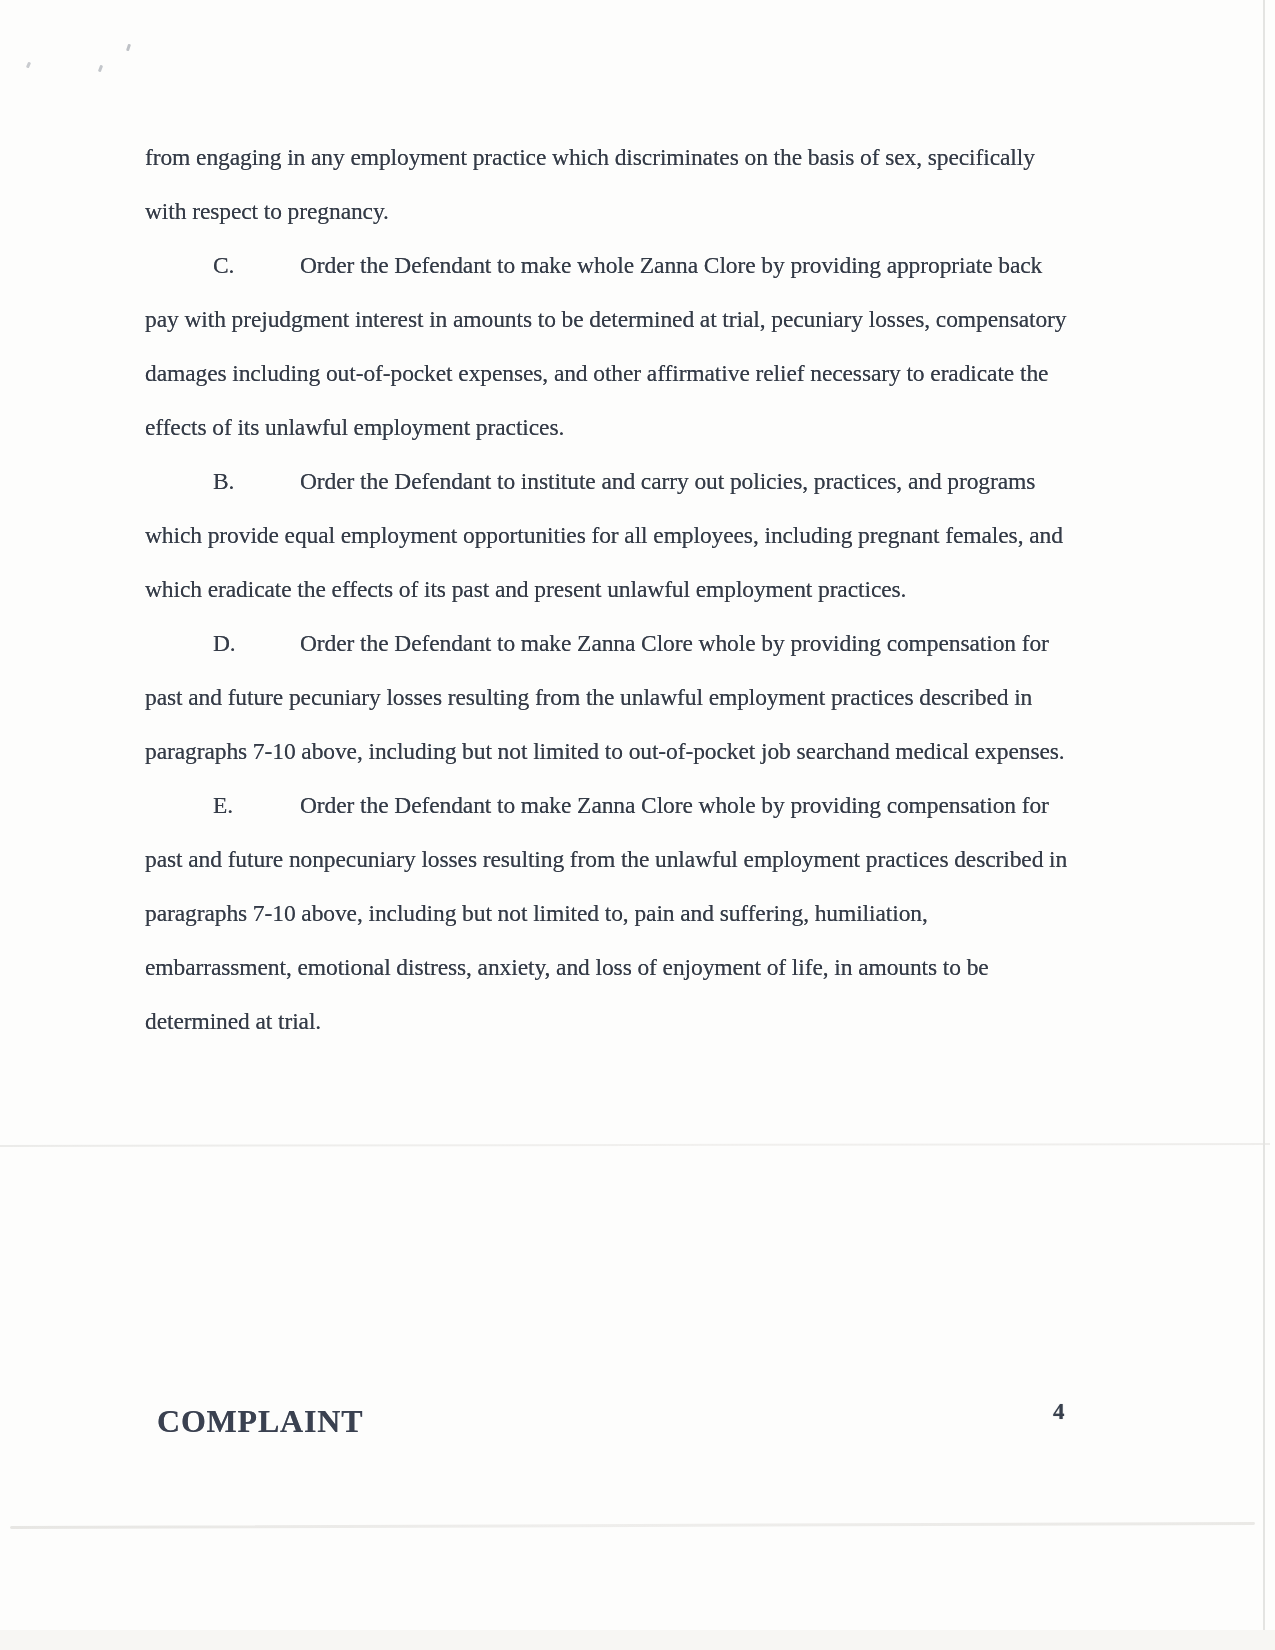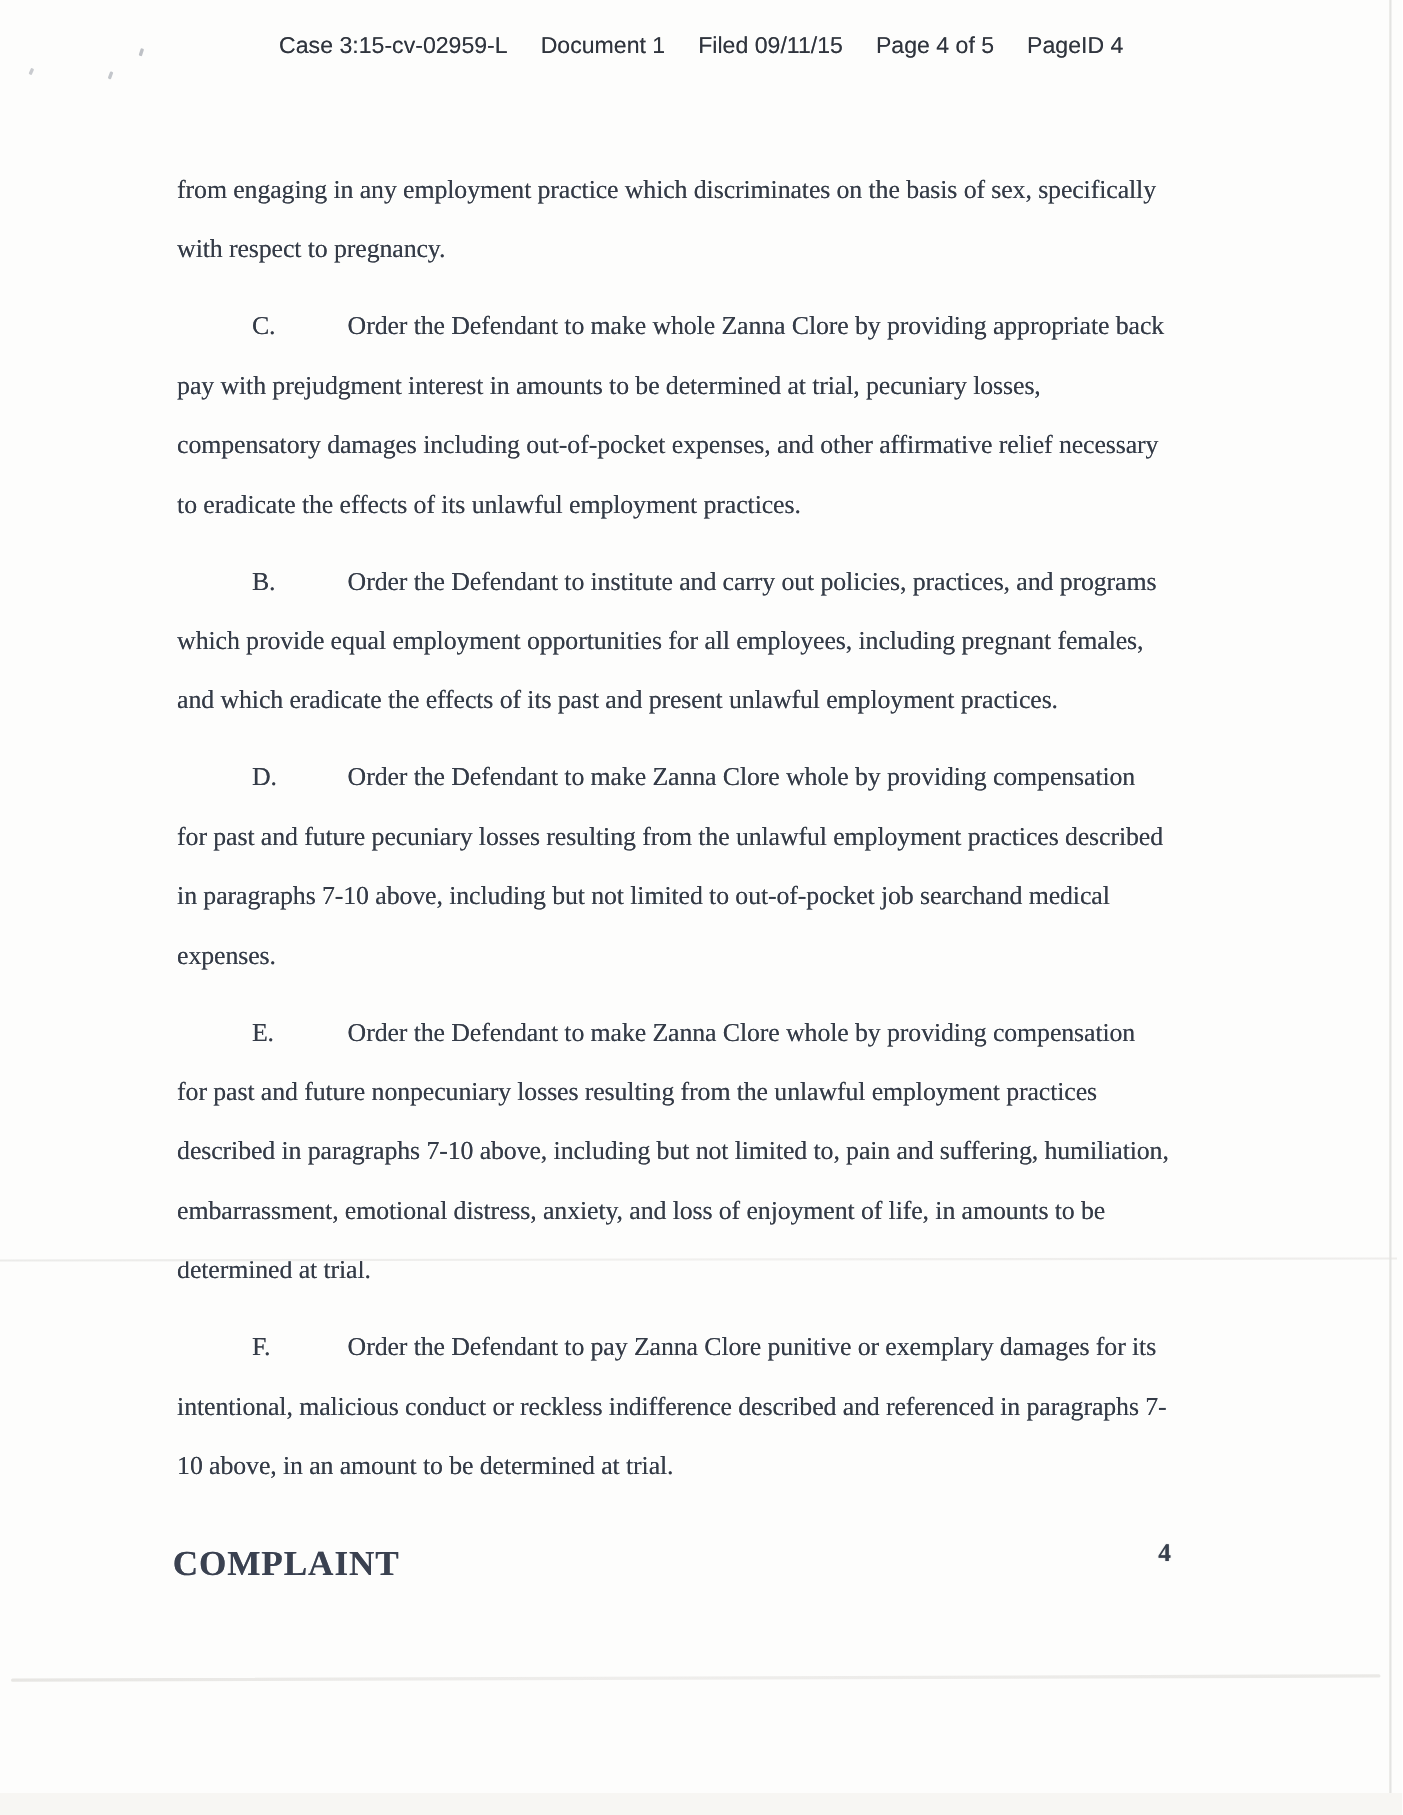--- a/index.html
+++ b/index.html
@@ -39,21 +39,21 @@
     left: 145px;
     width: 935px;
     font-size: 23.5px;
     line-height: 54px;
     letter-spacing: -0.1px;
     color: #343b47;
     text-shadow: 0 0 0.6px rgba(52,59,71,0.75);
     text-align: left;
   }
   .doc-body p {
-    margin: 16px;
+    margin: 0;
   }
   .doc-body p.lettered {
     text-indent: 68px;
   }
   .doc-body p.para-f {
     margin-top: 6px;
   }
   .item-letter {
     display: inline-block;
     width: 87px;
@@ -126,40 +126,32 @@
   }
   .speck-1 { left: 127px; top: 44px; width: 3px; height: 7px; transform: rotate(18deg); opacity: 0.55; }
   .speck-2 { left: 27px;  top: 62px; width: 3px; height: 6px; transform: rotate(24deg); opacity: 0.45; }
   .speck-3 { left: 99px;  top: 65px; width: 3px; height: 7px; transform: rotate(20deg); opacity: 0.5; }
 </style>
 </head>
 <body>
 
 <div class="page">
 
-  <header class="doc-header">
-    <span>Case 3:15-cv-02959-L</span>
-    <span>Document 1</span>
-    <span>Filed 09/11/15</span>
-    <span>Page 4 of 5</span>
-    <span>PageID 4</span>
-  </header>
 
   <main class="doc-body">
     <p>from engaging in any employment practice which discriminates on the basis of sex, specifically with respect to pregnancy.</p>
 
     <p class="lettered"><span class="item-letter">C.</span><span>Order the Defendant to make whole Zanna Clore by providing appropriate back pay with prejudgment interest in amounts to be determined at trial, pecuniary losses, compensatory damages including out-of-pocket expenses, and other affirmative relief necessary to eradicate the effects of its unlawful employment practices.</span></p>
 
     <p class="lettered"><span class="item-letter">B.</span><span>Order the Defendant to institute and carry out policies, practices, and programs which provide equal employment opportunities for all employees, including pregnant females, and which eradicate the effects of its past and present unlawful employment practices.</span></p>
 
     <p class="lettered"><span class="item-letter">D.</span><span>Order the Defendant to make Zanna Clore whole by providing compensation for past and future pecuniary losses resulting from the unlawful employment practices described in paragraphs 7-10 above, including but not limited to out-of-pocket job searchand medical expenses.</span></p>
 
     <p class="lettered"><span class="item-letter">E.</span><span>Order the Defendant to make Zanna Clore whole by providing compensation for past and future nonpecuniary losses resulting from the unlawful employment practices described in paragraphs 7-10 above, including but not limited to, pain and suffering, humiliation, embarrassment, emotional distress, anxiety, and loss of enjoyment of life, in amounts to be determined at trial.</span></p>
 
-    <p class="lettered para-f"><span class="item-letter">F.</span><span>Order the Defendant to pay Zanna Clore punitive or exemplary damages for its intentional, malicious conduct or reckless indifference described and referenced in paragraphs 7-10 above, in an amount to be determined at trial.</span></p>
   </main>
 
   <span class="footer-label">COMPLAINT</span>
   <span class="footer-page-number">4</span>
 
   <div class="scan-hline-mid"></div>
   <div class="scan-hline-lower"></div>
   <div class="scan-vline-right"></div>
   <div class="scan-bottom-band"></div>
   <div class="speck speck-1"></div>

